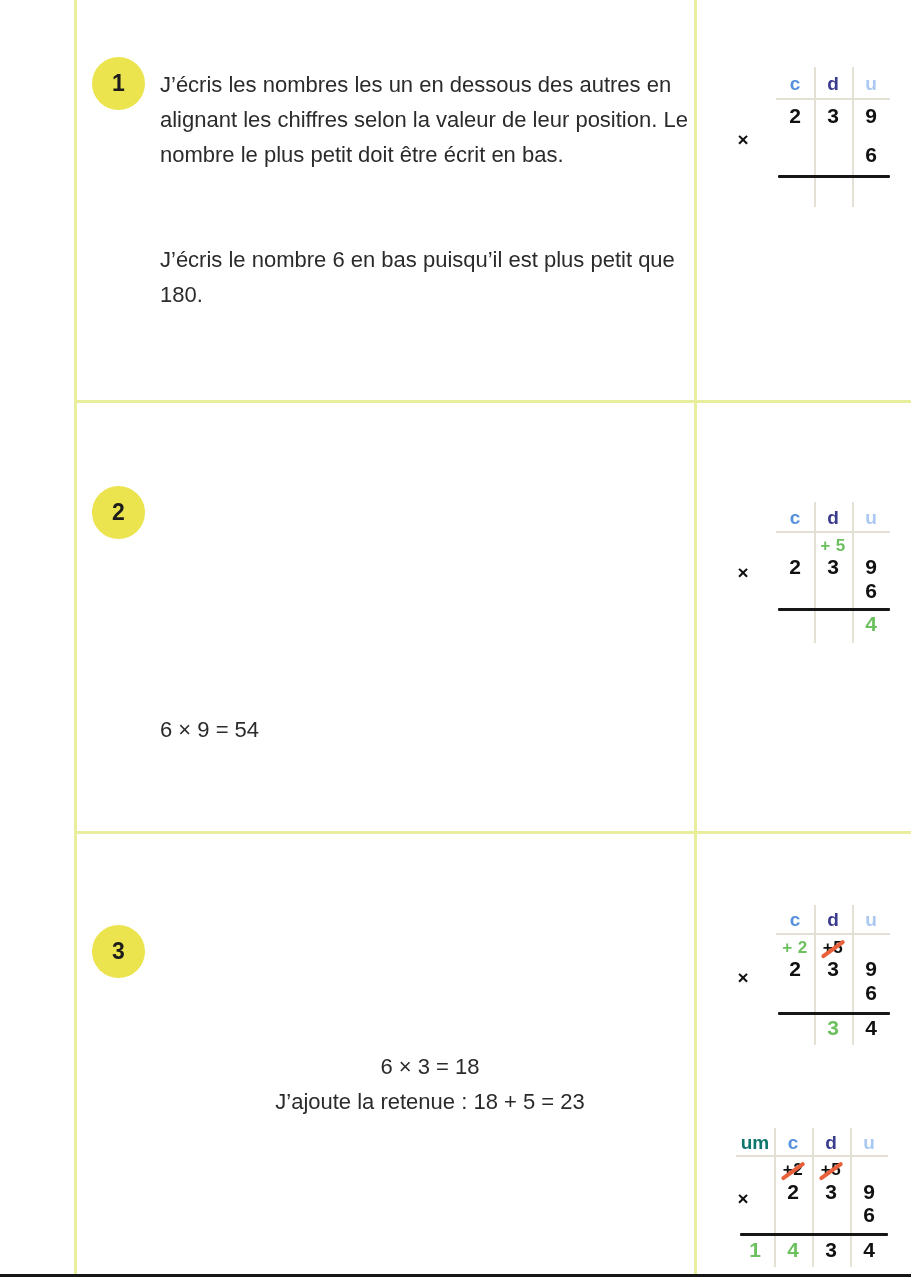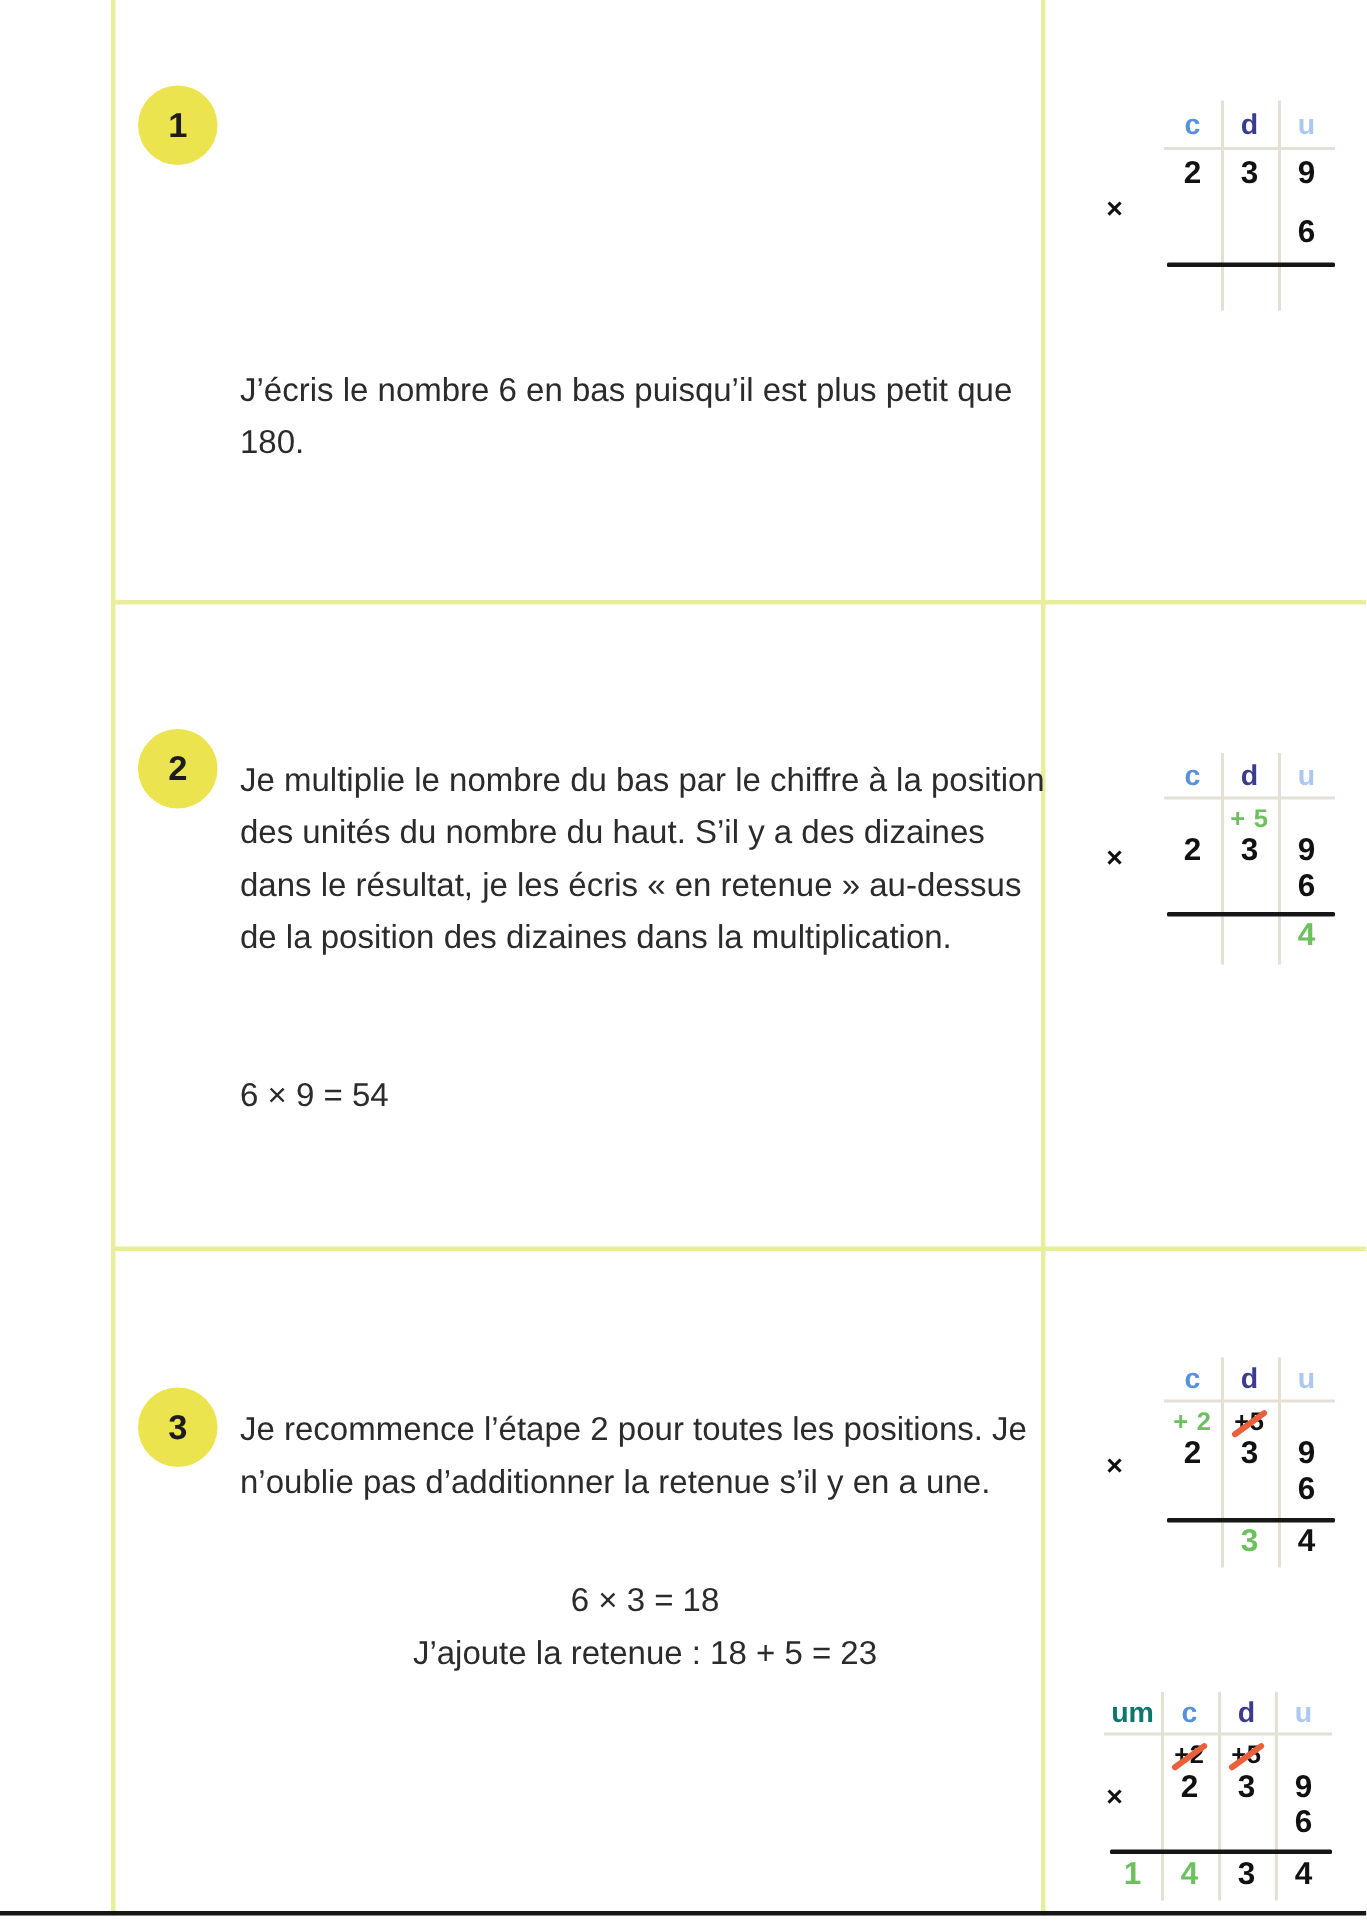--- a/index.html
+++ b/index.html
@@ -52,20 +52,21 @@
 
   <div class="vyellow" style="left:74px;"></div>
   <div class="vyellow" style="left:694px;"></div>
   <div class="hyellow" style="top:400px;"></div>
   <div class="hyellow" style="top:831px;"></div>
   <div class="page-bottom-line"></div>
 
   <div class="badge" style="left:92px;top:57px;">
     <span>1</span>
   </div>
+  <div class="body-text" style="top:67px;">J’écris les nombres les un en dessous des autres en alignant les chiffres selon la valeur de leur position. Le nombre le plus petit doit être écrit en bas.</div>
   <div class="example-group" style="top:242px;">
     <div>J’écris le nombre 6 en bas puisqu’il est plus petit que 180.</div>
   </div>
 
   <div class="mtable" style="left:776px;top:67px;width:114px;height:140px;">
     <div class="vline" style="left:38px;"></div>
     <div class="vline" style="left:76px;"></div>
     <div class="hline-light" style="top:31px;"></div>
     <div class="hline-black" style="top:108px;left:2px;width:112px;"></div>
     <div class="msign" style="left:-43px;top:58px;">×</div>
@@ -82,21 +83,20 @@
     <div class="trow" style="top:73px;height:30px;line-height:30px;">
       <span class="cell"></span>
       <span class="cell"></span>
       <span class="cell digit">6</span>
     </div>
   </div>
 
   <div class="badge" style="left:92px;top:486px;">
     <span>2</span>
   </div>
-  <div class="body-text" style="top:502px;">Je multiplie le nombre du bas par le chiffre à la position des unités du nombre du haut. S’il y a des dizaines dans le résultat, je les écris « en retenue » au-dessus de la position des dizaines dans la multiplication.</div>
   <div class="example-group" style="top:712px;">
     <div>6 × 9 = 54</div>
   </div>
 
   <div class="mtable" style="left:776px;top:502px;width:114px;height:141px;">
     <div class="vline" style="left:38px;"></div>
     <div class="vline" style="left:76px;"></div>
     <div class="hline-light" style="top:29px;"></div>
     <div class="hline-black" style="top:106px;left:2px;width:112px;"></div>
     <div class="msign" style="left:-43px;top:56px;">×</div>
@@ -123,21 +123,20 @@
     <div class="trow" style="top:107px;height:30px;line-height:30px;">
       <span class="cell"></span>
       <span class="cell"></span>
       <span class="cell digit green">4</span>
     </div>
   </div>
 
   <div class="badge" style="left:92px;top:925px;">
     <span>3</span>
   </div>
-  <div class="body-text" style="top:935px;">Je recommence l’étape 2 pour toutes les positions. Je n’oublie pas d’additionner la retenue s’il y en a une.</div>
   <div class="example-group" style="top:1049px;text-align:center;">
     <div>6 × 3 = 18</div>
     <div>J’ajoute la retenue : 18 + 5 = 23</div>
   </div>
 
   <div class="mtable" style="left:776px;top:905px;width:114px;height:140px;">
     <div class="vline" style="left:38px;"></div>
     <div class="vline" style="left:76px;"></div>
     <div class="hline-light" style="top:28px;"></div>
     <div class="hline-black" style="top:107px;left:2px;width:112px;"></div>

